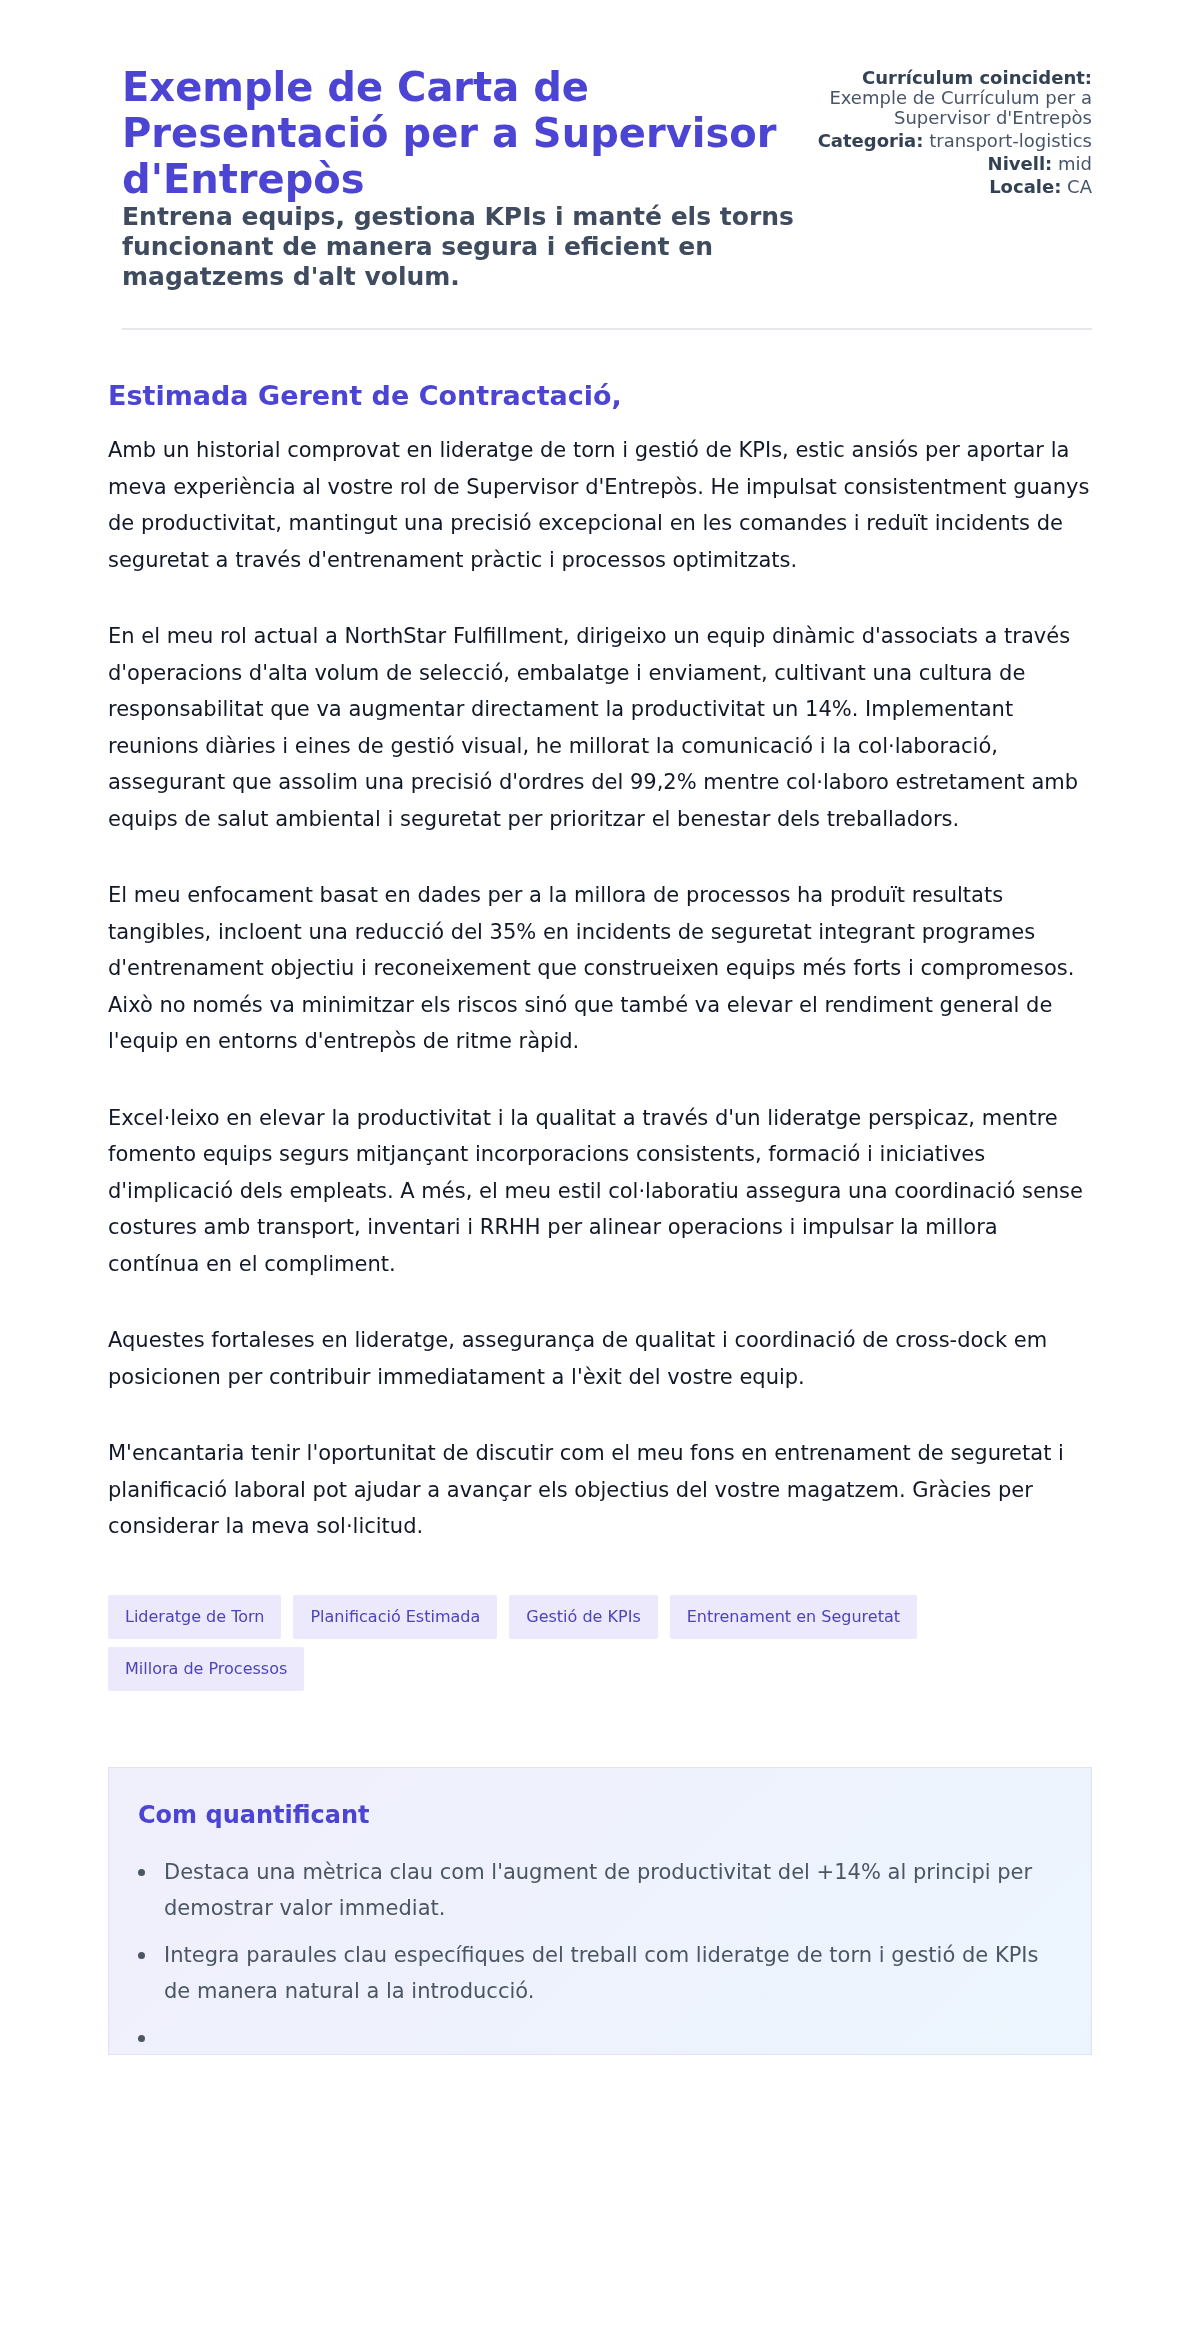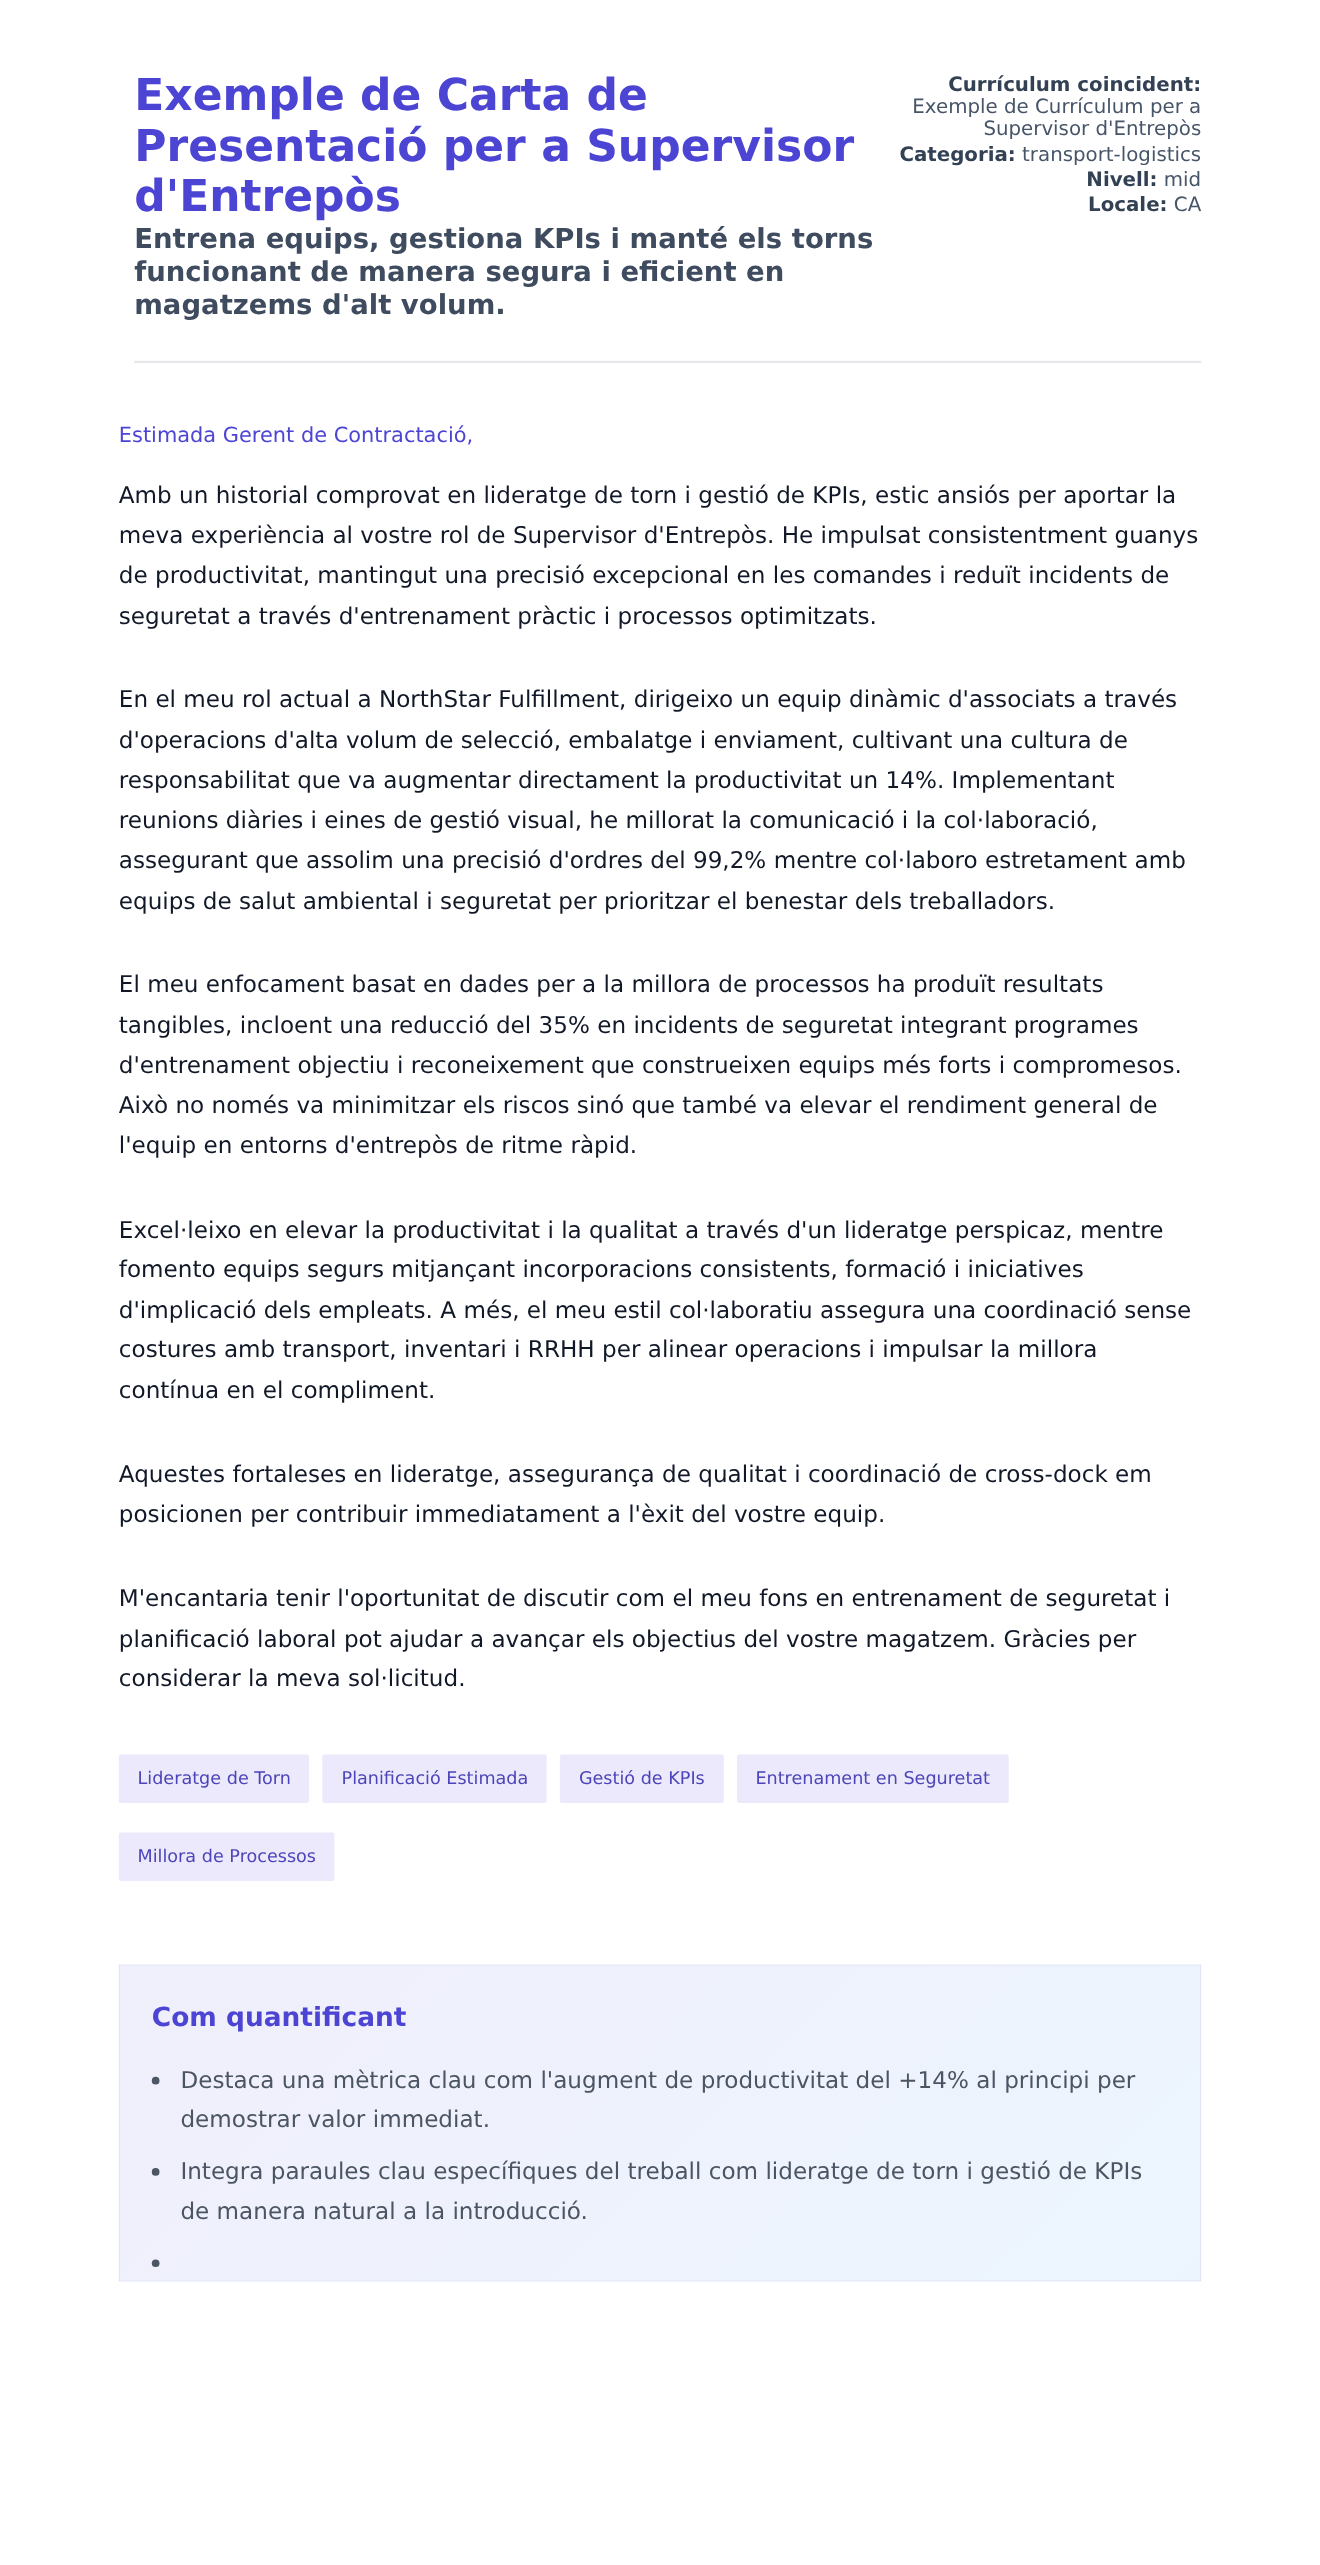--- a/index.html
+++ b/index.html
@@ -43,23 +43,23 @@
     line-height: 20px;
     color: #475569;
     width: 300px;
     padding-top: 4px;
   }
   .meta .row { margin-bottom: 3px; }
   .meta b { color: #334155; font-weight: bold; }
 
   .greeting {
     margin-top: 52px;
-    font-size: 19px;
+    font-size: 27px;
     line-height: 28px;
-    font-weight: normal;
+    font-weight: bold;
     color: #4c44d3;
   }
   .paragraph {
     margin-top: 22px;
     font-size: 21px;
     line-height: 36.5px;
     color: #111827;
   }
   .paragraph + .paragraph { margin-top: 40px; }
 
@@ -74,21 +74,21 @@
     margin-top: 14px;
     font-size: 21px;
     line-height: 28px;
     color: #4b5563;
   }
 
   .tags {
     margin-top: 50px;
     display: flex;
     flex-wrap: wrap;
-    gap: 27px 12px;
+    gap: 8px 12px;
     width: 900px;
   }
   .tag {
     background: #ebe9fb;
     color: #4c44b8;
     font-size: 16px;
     line-height: 20px;
     padding: 12px 17px;
     border-radius: 2px;
   }

